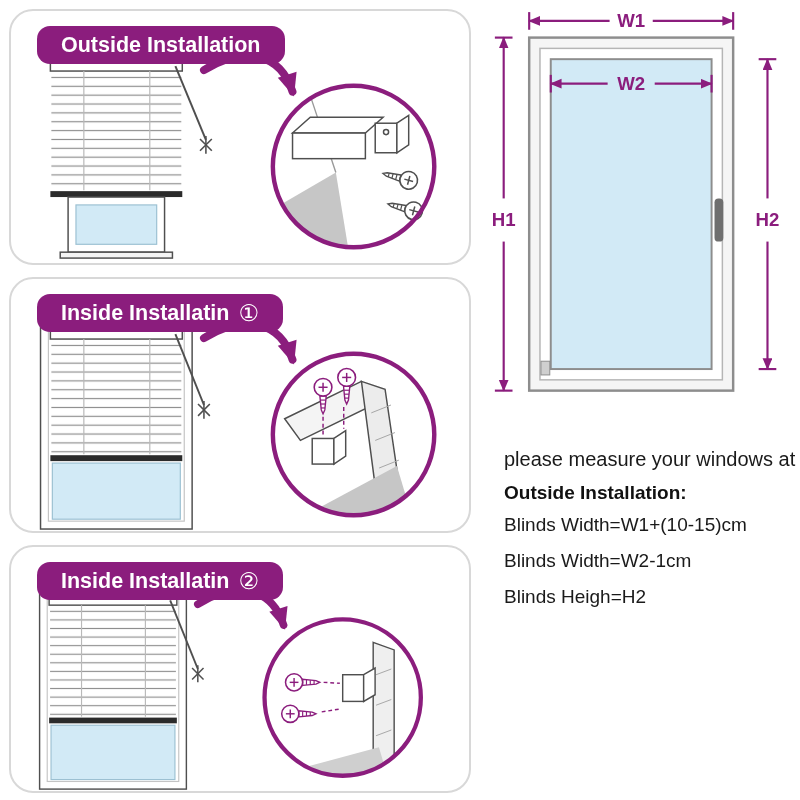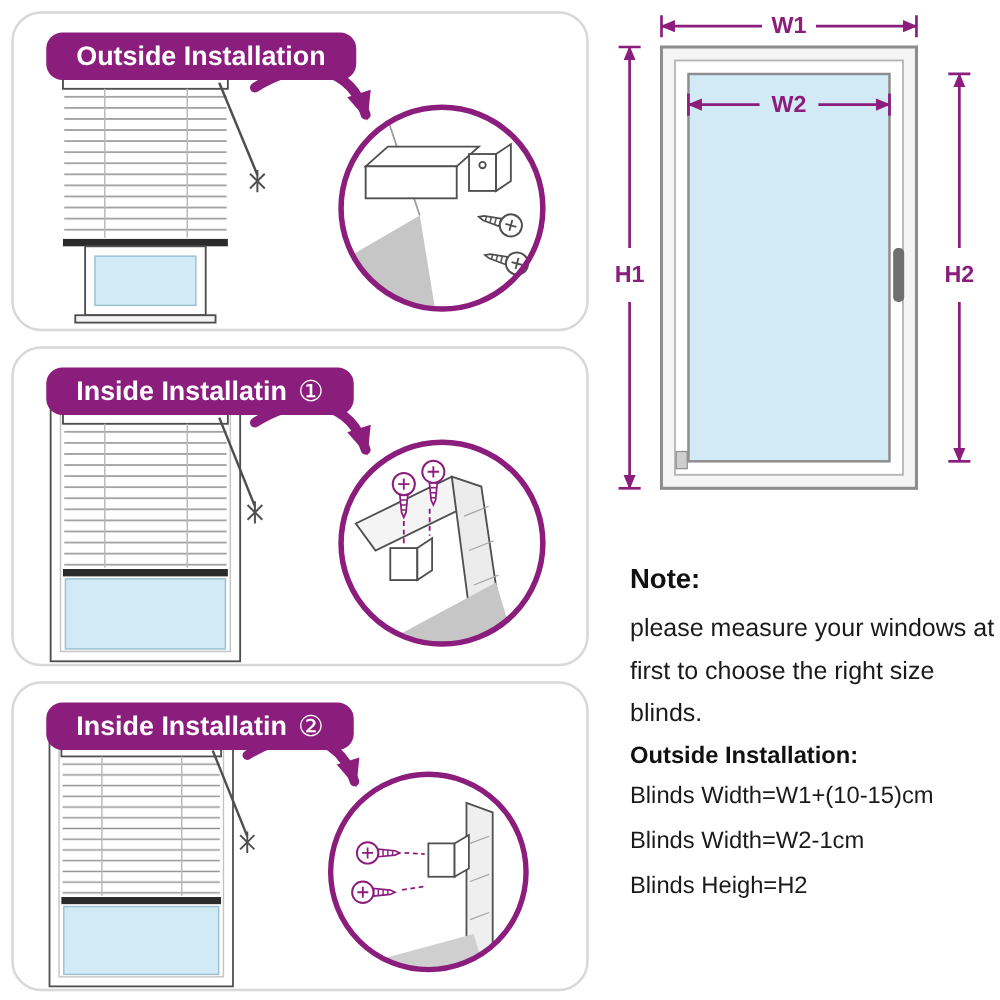--- a/index.html
+++ b/index.html
@@ -270,23 +270,21 @@
       <g class="dim">
         <line x1="276" y1="54" x2="294" y2="54"></line>
         <line x1="276" y1="370" x2="294" y2="370"></line>
         <line x1="285" y1="54" x2="285" y2="196" marker-start="url(#wah)"></line>
         <line x1="285" y1="240" x2="285" y2="370" marker-end="url(#wah)"></line>
         <text x="285" y="224">H2</text>
       </g>
     </svg>
 
     <div class="notes">
-      <h3 class="note-title">Note:</h3>
       <p class="note-line">please measure your windows at</p>
-      <p class="note-line">first to choose the right size blinds.</p>
 
       <h4 class="section-title">Outside Installation:</h4>
       <p class="formula">Blinds Width=W1+(10-15)cm</p>
 
       <p class="formula">Blinds Width=W2-1cm</p>
       <p class="formula">Blinds Heigh=H2</p>
     </div>
   </div>
 
 </div>

